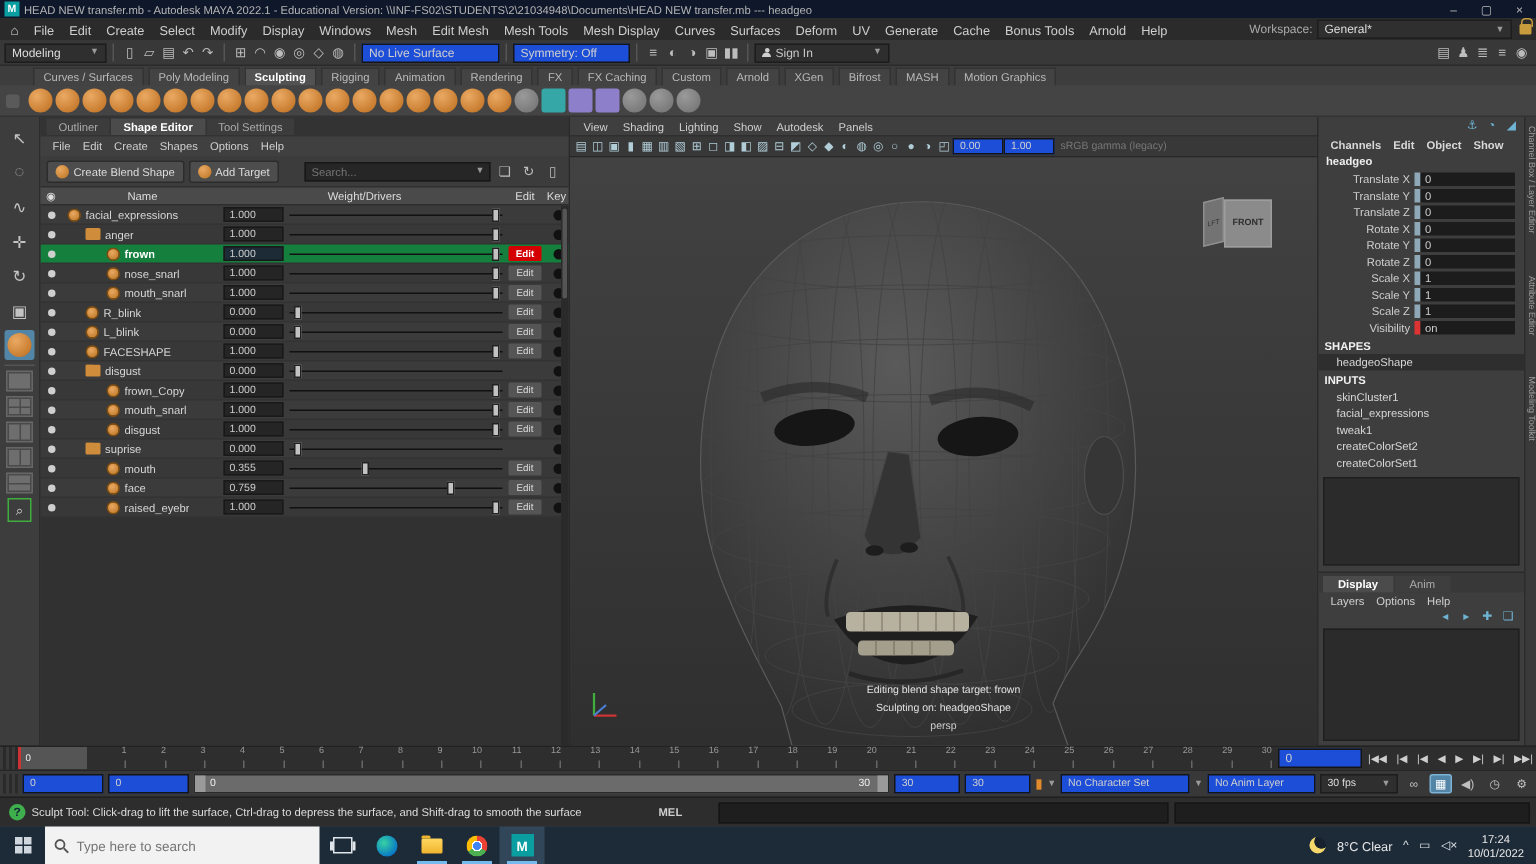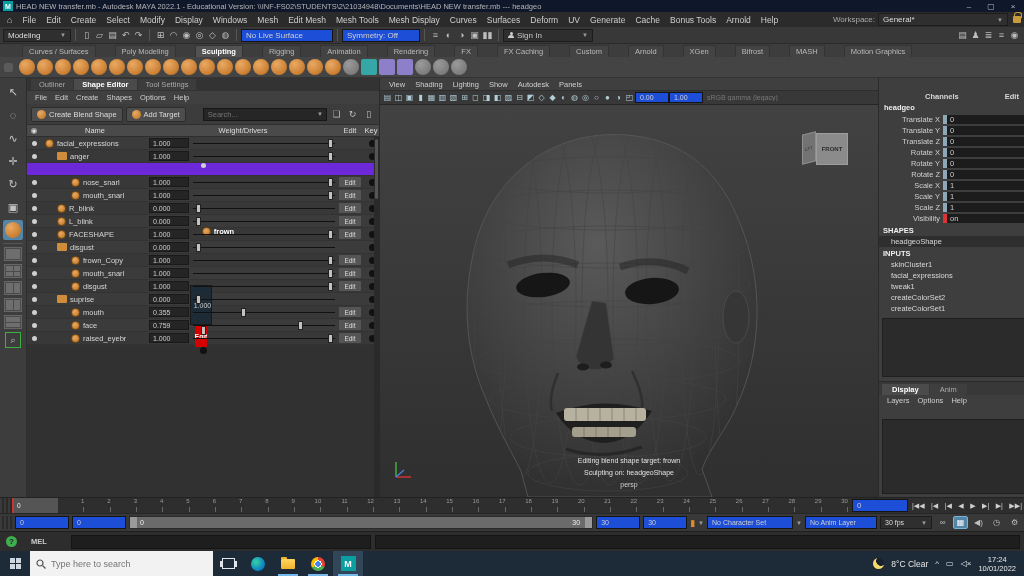--- a/index.html
+++ b/index.html
@@ -25,21 +25,21 @@
   .mini-lock::before{content:"";position:absolute;top:-4px;left:1px;width:6px;height:5px;border:1px solid #c89b3c;border-bottom:none;border-radius:3px 3px 0 0;}
   
   .statusbar{height:17px;background:#383838;border-bottom:1px solid #2a2a2a;display:flex;align-items:center;flex:0 0 17px;padding:0 3px;gap:1px;}
   .mode-dd{width:68px;height:13px;font-size:8px;}
   .field{background:#1d4ed8;border:1px solid #151515;color:#cfcfcf;padding:1px 4px;height:13px;display:flex;align-items:center;white-space:nowrap;}
   .signin{background:#2e2e2e;border:1px solid #1c1c1c;height:13px;display:flex;align-items:center;gap:3px;padding:0 4px;width:90px;}
   .mini-person{width:6px;height:6px;position:relative;}
   .mini-person::before{content:"";position:absolute;top:0;left:1.5px;width:3px;height:3px;border-radius:50%;background:#cfcfcf;}
   .mini-person::after{content:"";position:absolute;bottom:0;left:0;width:6px;height:3px;border-radius:3px 3px 0 0;background:#cfcfcf;}
   
-  .shelftabs{height:13px;background:#3d3d3d;display:flex;align-items:flex-end;flex:0 0 13px;padding-left:22px;gap:19px;}
+  .shelftabs{height:13px;background:#3d3d3d;display:flex;align-items:flex-end;flex:0 0 13px;padding-left:22px;gap:3px;}
   .shelftab{padding:1px 6px;font-size:7.5px;color:#b9b9b9;background:#434343;border:1px solid #333;border-bottom:none;white-space:nowrap;}
   .shelftab.active{background:#525252;color:#fff;font-weight:bold;}
   .shelficons{height:21px;background:#444;display:flex;align-items:center;flex:0 0 21px;padding-left:4px;gap:2px;border-bottom:1px solid #333;}
   .shelf-ico{width:16px;height:16px;border-radius:50%;}
   .shelf-ico.orange{background:radial-gradient(circle at 35% 32%,#eaa963,#c97e31 70%,#a5601f);}
   .shelf-ico.gray{background:radial-gradient(circle at 35% 32%,#9a9a9a,#6f6f6f);}
   .shelf-ico.teal{border-radius:2px;background:#35a7a7;}
   .shelf-ico.purple{border-radius:2px;background:#8d7fc9;}
   .shelf-ico.mini{width:9px;height:9px;background:#5a5a5a;border-radius:2px;margin-right:4px;}
   
@@ -67,21 +67,21 @@
   .search-box input{flex:1;background:transparent;border:none;outline:none;color:#bbb;font-size:7.5px;padding:0 4px;}
   .se-header{height:13px;display:flex;align-items:center;background:#4a4a4a;border-top:1px solid #2e2e2e;border-bottom:1px solid #2e2e2e;flex:0 0 13px;font-size:7.5px;color:#ddd;}
   .col-eye{flex:0 0 14px;text-align:center;}
   .col-name{flex:0 0 108px;text-align:center;}
   .col-weight{flex:1;text-align:center;}
   .col-edit{flex:0 0 26px;text-align:center;}
   .col-key{flex:0 0 16px;text-align:center;}
   .se-rows{flex:1;background:#313131;overflow:hidden;position:relative;}
   .se-row{height:13px;display:flex;align-items:center;background:#3b3b3b;border-bottom:1px solid #333;}
   .se-row:nth-child(even){background:#383838;}
-  .se-row.sel{background:#6d28d9;flex-direction:column;}
+  .se-row.sel{background:#15803d;}
   .se-row.sel .row-label{color:#fff;font-weight:bold;}
   .eye-dot{flex:0 0 14px;display:flex;justify-content:center;}
   .eye-dot::before{content:"";width:5px;height:5px;border-radius:50%;background:#cfcfcf;}
   .name-zone{flex:0 0 108px;display:flex;align-items:center;gap:3px;overflow:hidden;}
   .lvl0 .name-zone{padding-left:4px;}
   .lvl1 .name-zone{padding-left:16px;}
   .lvl2 .name-zone{padding-left:30px;}
   .row-icon{flex:0 0 10px;height:8px;}
   .row-icon.folder{background:#cf8c3a;border-radius:1px;position:relative;}
   .row-icon.folder::before{content:"";position:absolute;top:-2px;left:0;width:5px;height:2px;background:#cf8c3a;border-radius:1px 1px 0 0;}
@@ -112,21 +112,21 @@
   .vp-persp{color:#cfcfcf;}
   .viewcube{position:absolute;top:28px;right:30px;display:flex;}
   .vc-left{width:14px;height:30px;background:#737373;transform:skewY(-14deg);border:1px solid #8e8e8e;color:#2e2e2e;font-size:4.5px;display:flex;align-items:center;justify-content:center;}
   .vc-front{width:32px;height:32px;background:#8b8b8b;border:1px solid #9d9d9d;color:#2e2e2e;font-size:6px;font-weight:bold;display:flex;align-items:center;justify-content:center;}
   .axis-gizmo{position:absolute;left:10px;bottom:14px;}
   
   .rightpanel{flex:0 0 138px;background:#3e3e3e;border-left:1px solid #2a2a2a;display:flex;flex-direction:column;min-height:0;font-size:7.5px;}
   .rp-icons{height:12px;display:flex;justify-content:flex-end;gap:4px;padding:1px 4px;flex:0 0 12px;}
   .rp-icons .ico{min-width:9px;height:9px;font-size:8px;color:#6fb3d2;}
   .cb-menus{height:12px;display:flex;flex:0 0 12px;padding-left:4px;align-items:center;}
-  .cb-menus .menu-item{font-size:7.5px;padding:0 4px;font-weight:bold;color:#d8d8d8;margin-left:38px;}
+  .cb-menus .menu-item{font-size:7.5px;padding:0 4px;font-weight:bold;color:#d8d8d8;}
   .cb-object{font-weight:bold;color:#eee;padding:1px 0 1px 5px;flex:0 0 12px;}
   .channels{flex:0 0 110px;display:flex;flex-direction:column;}
   .ch-row{height:11px;display:flex;align-items:center;}
   .ch-label{flex:0 0 64px;text-align:right;color:#cfcfcf;padding-right:3px;white-space:nowrap;}
   .ch-bar{flex:0 0 4px;height:9px;background:#8fa8b8;}
   .ch-bar.red{background:#d33;}
   .ch-val{flex:1;height:9px;background:#1c1c1c;color:#ccc;padding-left:3px;display:flex;align-items:center;margin-right:6px;}
   .cb-sec{font-weight:bold;color:#f0f0f0;padding:2px 0 1px 4px;}
   .cb-item{padding:1px 0 1px 12px;color:#d8d8d8;white-space:nowrap;}
   .cb-item.hl{background:#2e2e2e;}
@@ -1024,20 +1024,21 @@
     </span>
     <span class="tog">∞</span>
     <span class="tog active">▦</span>
     <span class="tog">◀)</span>
     <span class="tog">◷</span>
     <span class="tog">⚙</span>
   </div>
 
   <div class="helpline">
     <span class="help-ico">?</span>
+    <span class="help-text">Sculpt Tool: Click-drag to lift the surface, Ctrl-drag to depress the surface, and Shift-drag to smooth the surface</span>
     <span class="mel-label">MEL</span>
     <span class="mel-field mel-1"></span>
     <span class="mel-field mel-2"></span>
   </div>
 
   <div class="taskbar">
     <span class="tb-start">
       <span class="win-logo">
           <i></i>
           <i></i>

